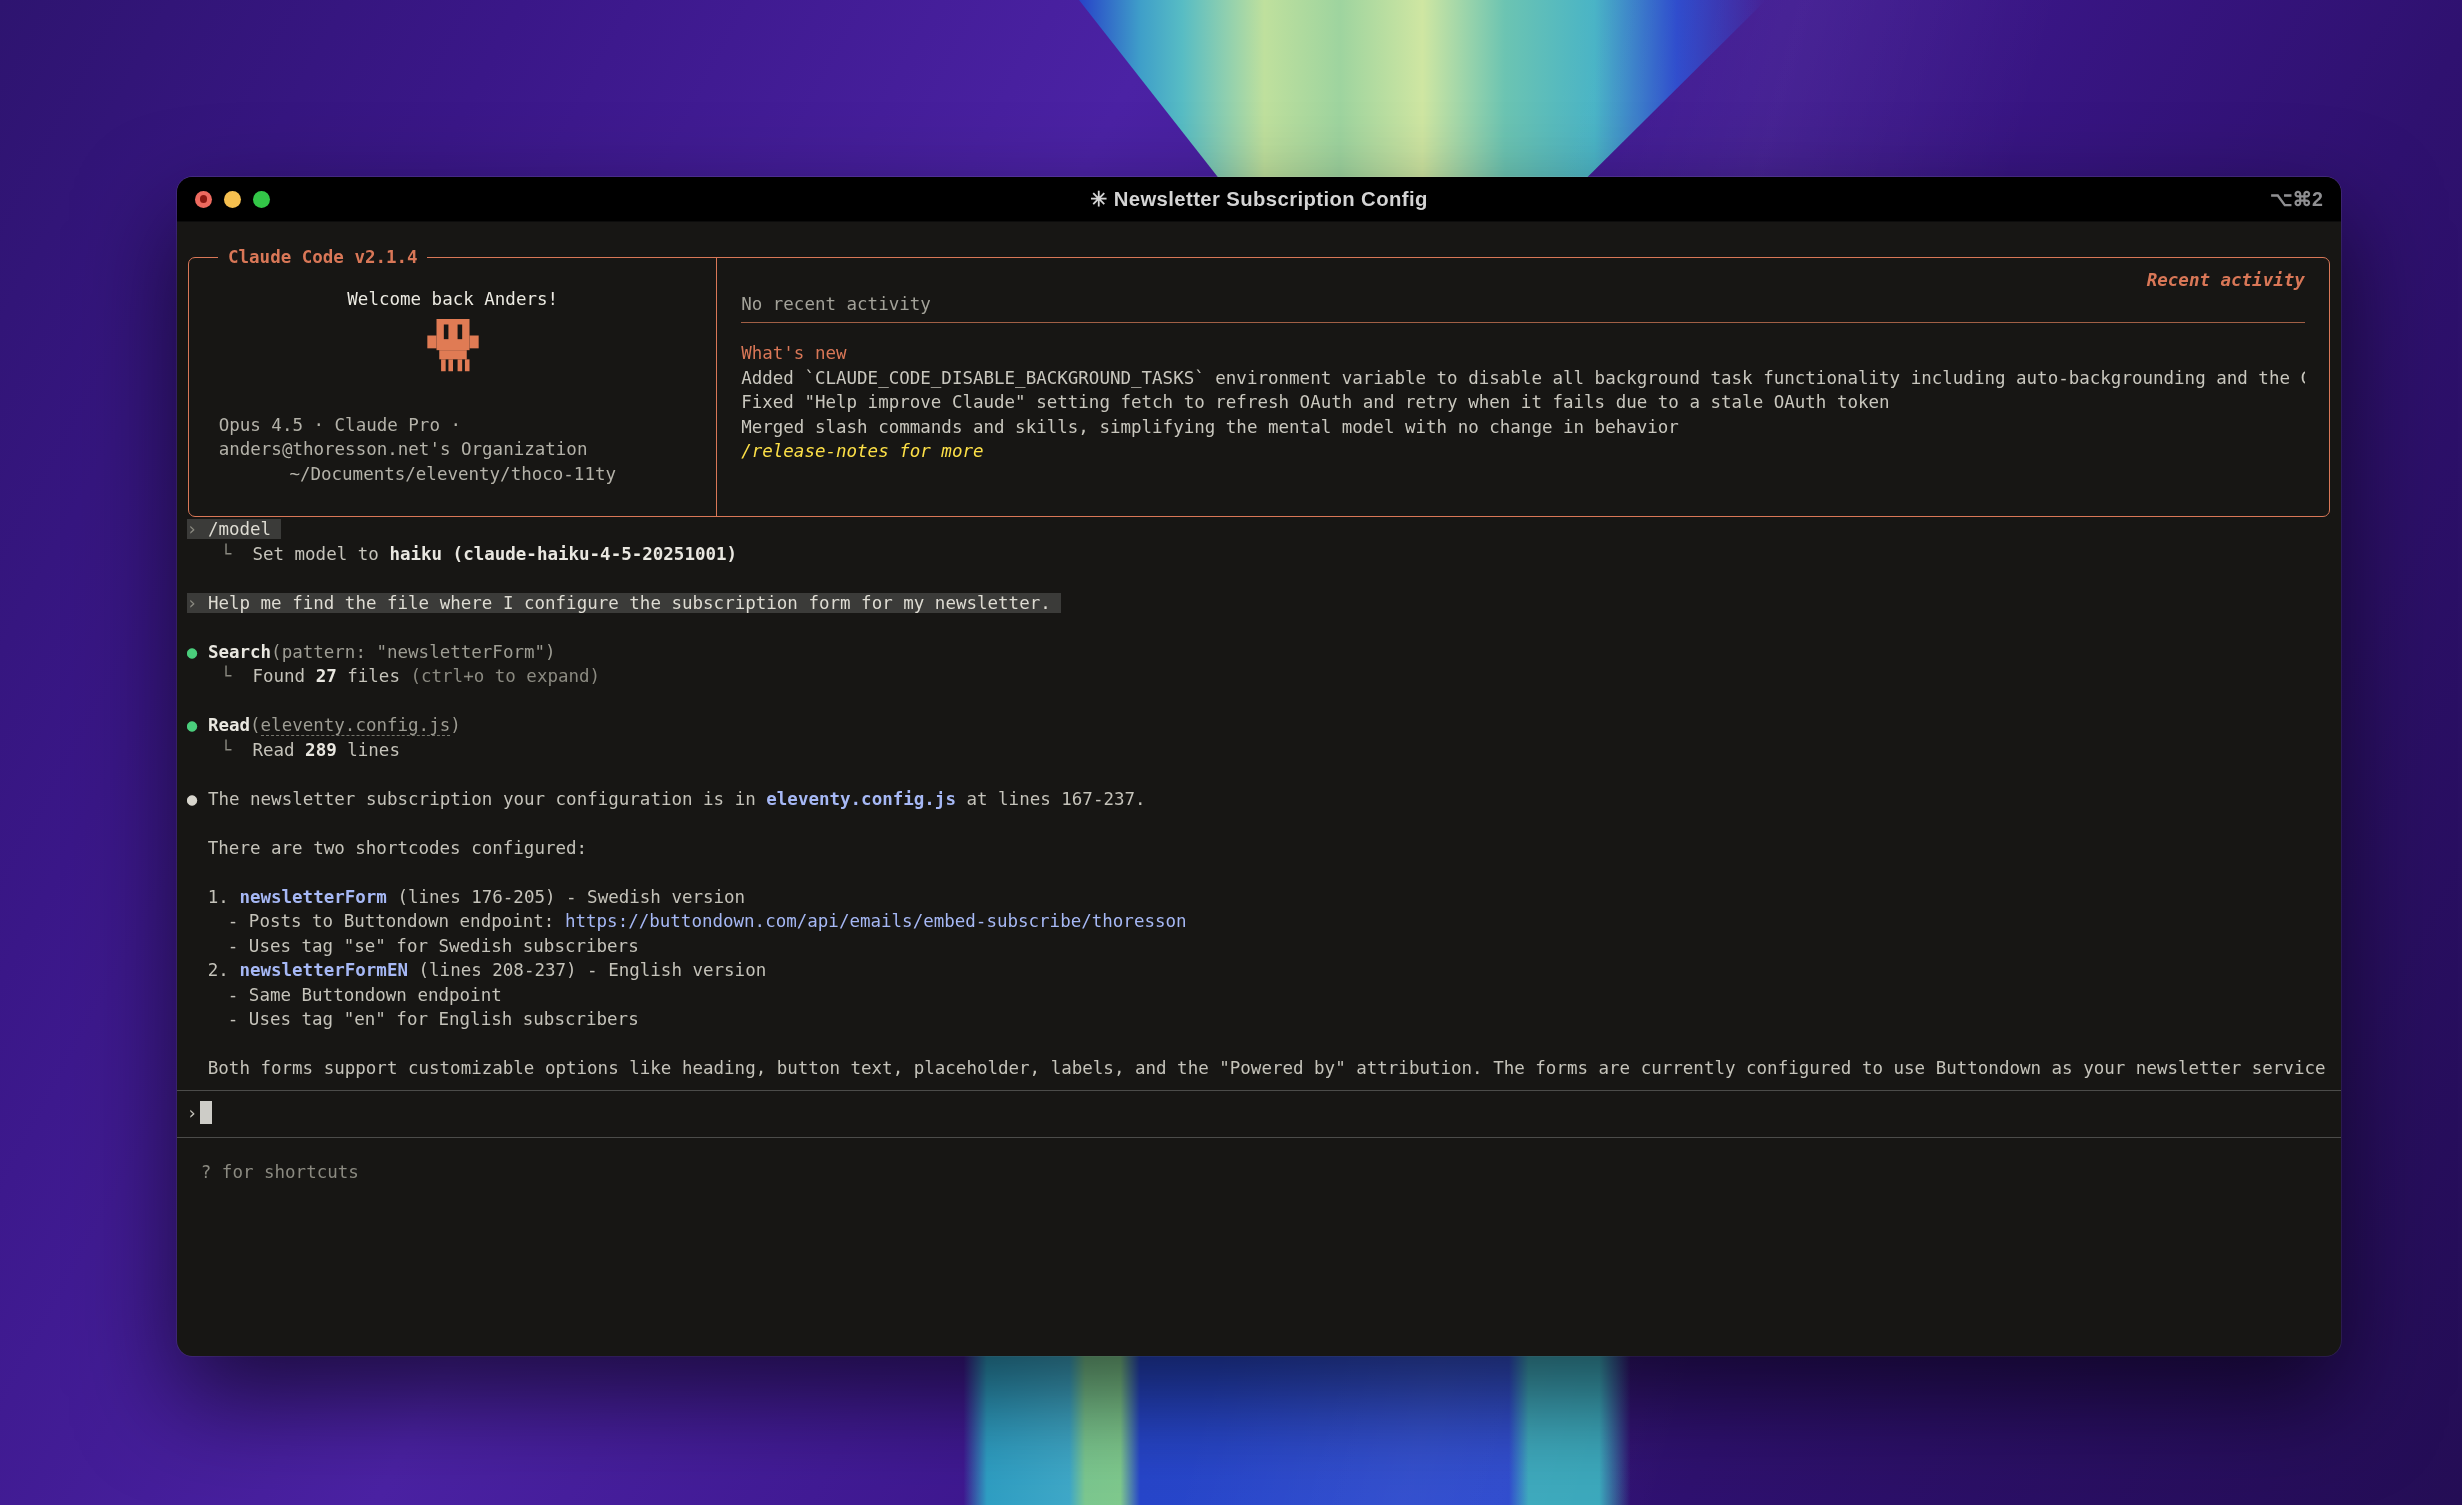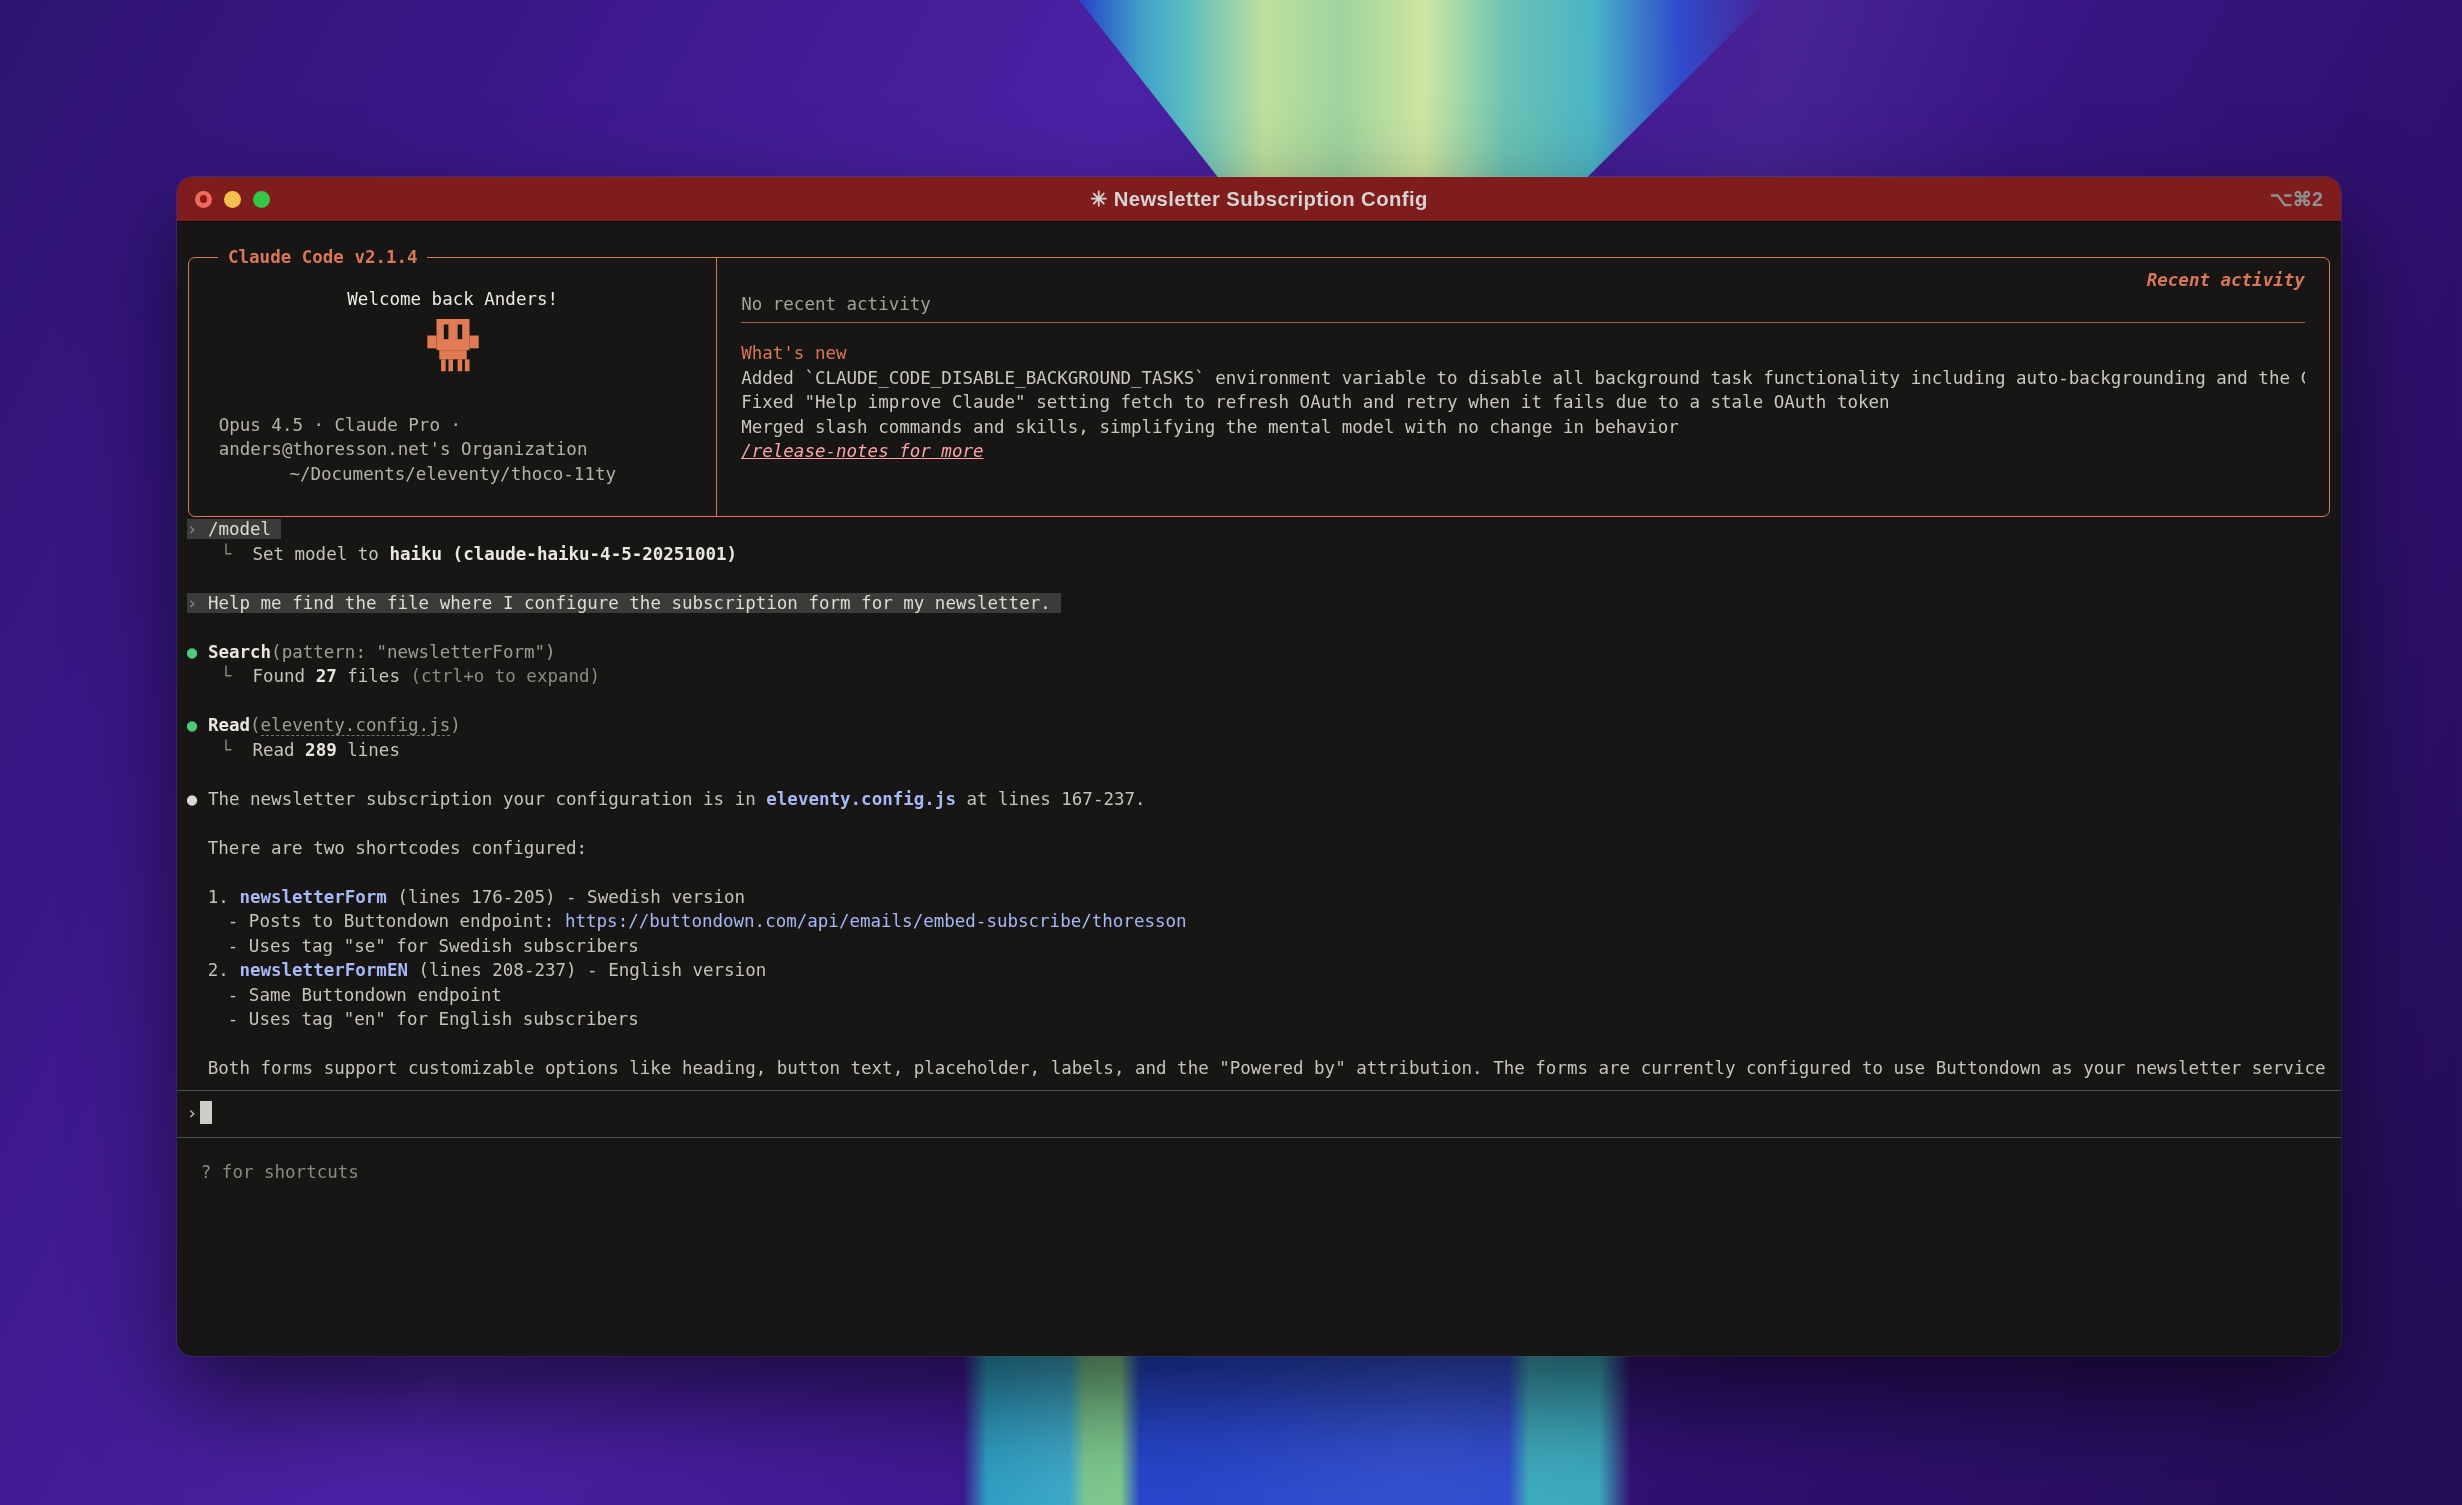--- a/index.html
+++ b/index.html
@@ -34,21 +34,21 @@
   }
 
   
   .window {
     position:absolute; left:177px; top:177px; width:2164px; height:1179px;
     background:#171614; border-radius:15.4px; overflow:hidden;
     box-shadow:0 42px 98px rgba(0,0,0,0.6), 0 0 0 0.7px rgba(255,255,255,0.14);
     display:flex; flex-direction:column;
   }
   .titlebar {
-    flex:none; height:45px; background:#7f1d1d;
+    flex:none; height:45px; background:#000000;
     display:flex; align-items:center; padding:0 18px; position:relative;
     border-bottom:0.7px solid #0c0c0c;
   }
   .lights { display:flex; gap:12px; z-index:2; }
   .light { width:17px; height:17px; border-radius:50%; position:relative; }
   .light-red { background:#ee6a5f; }
   .light-red::after { content:""; position:absolute; inset:4.9px; border-radius:50%; background:#8c1812; }
   .light-yellow { background:#f5bf4f; }
   .light-green { background:#33c748; }
   .titletext {
@@ -91,21 +91,21 @@
   .greeting { font-weight:normal; color:#eceae2; }
   .robot { display:block; margin:7px auto 39px; }
   .account { width:468px; margin:0 auto; text-align:left; color:#b4b2a9; }
   .cwd { text-align:center; color:#b4b2a9; }
   .wbox-right { flex:1; min-width:0; border-left:1.4px solid var(--accent, #d97757); padding:9.8px 24px 17px; }
   .ra-title { color:var(--accent, #d97757); font-weight:bold; font-style:italic;text-align:right; }
   .ra-body { color:#a3a299; }
   .wn-divider { border:none; border-top:1.4px solid #a15f45; margin:5.6px 0 18px; }
   .wn-title { color:var(--accent, #d97757); font-weight:normal; }
   .wn-item { white-space:pre; overflow:hidden; color:#c9c7be; }
-  .release { color:#fca5a5; font-style:italic;text-decoration:underline; }
+  .release { color:#fde047; font-style:italic; }
 
   .transcript { }
 
   .rule { border:none; border-top:1.4px solid #4c4c4a; margin:9px -9.8px 0; }
   .prompt-row { padding:10.5px 0 11.2px; }
   .cursor {
     display:inline-block; width:12px; height:23px; background:#cdccc7;
     vertical-align:-4.9px; margin-left:2.8px;
   }
   .hint { margin-top:22.4px; padding-left:14px; color:#8b8a81; }

